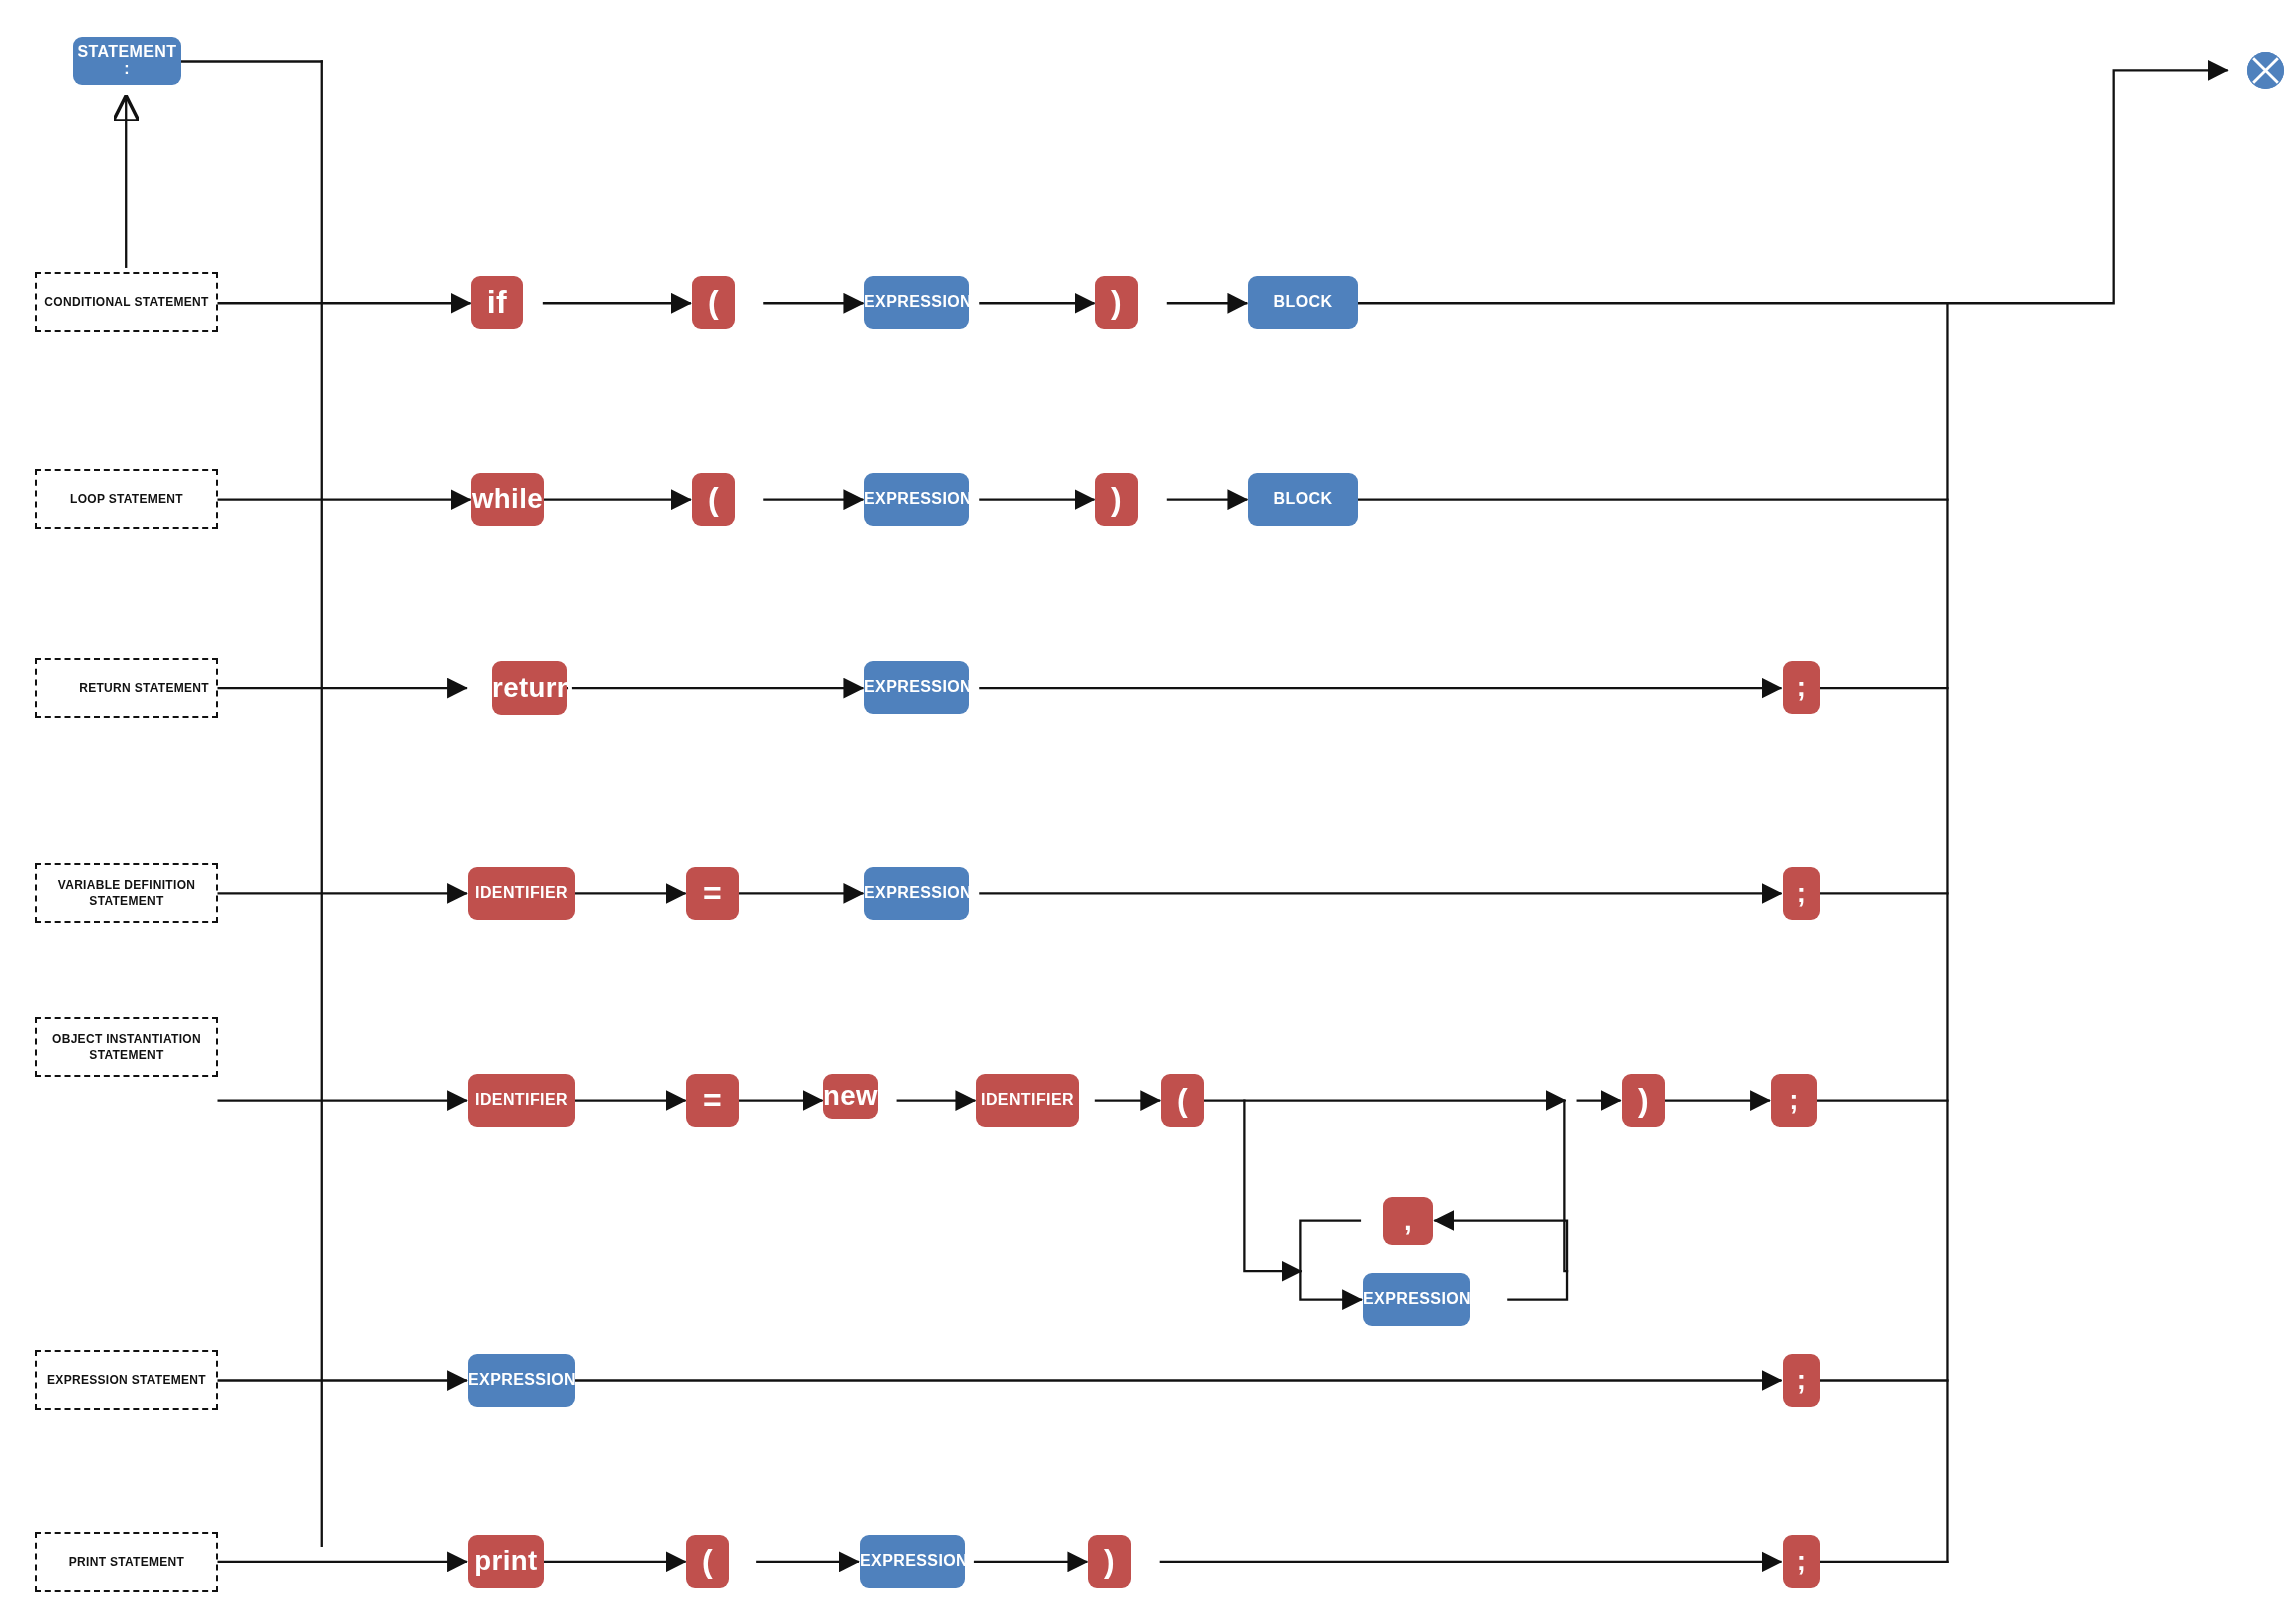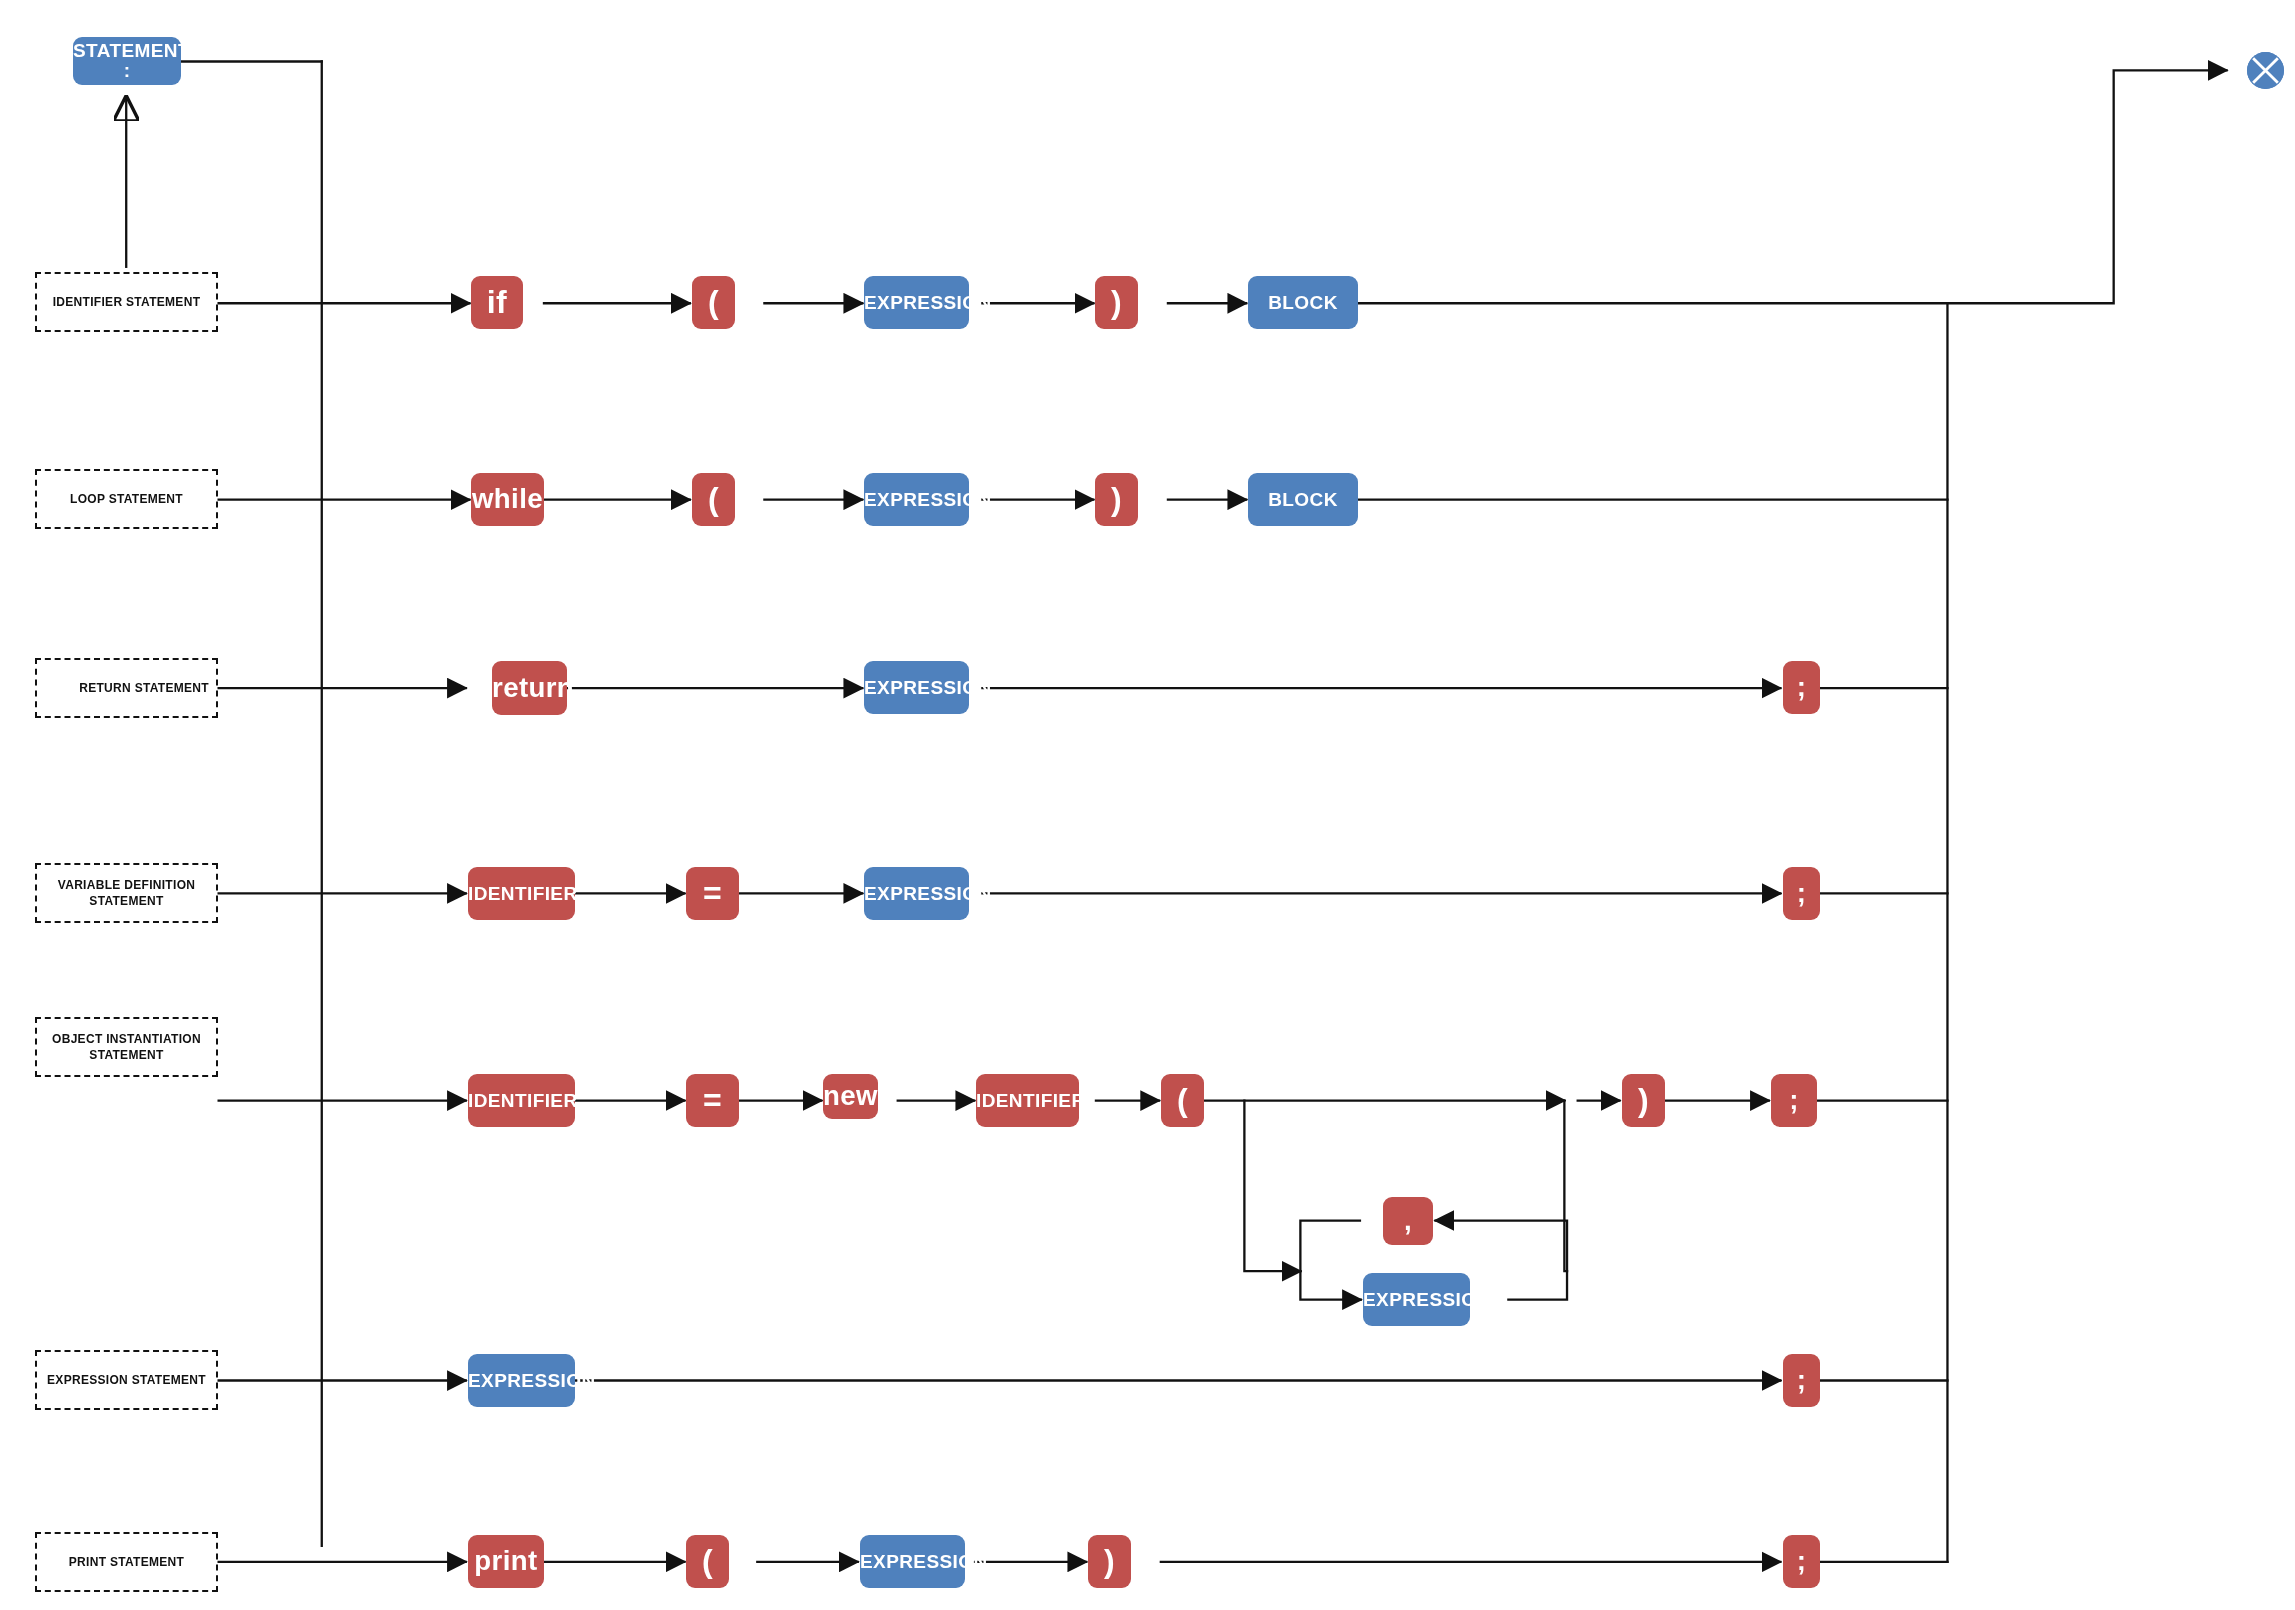--- a/index.html
+++ b/index.html
@@ -16,21 +16,21 @@
     border-radius:9px;
     box-sizing:border-box;
     line-height:1.05;
     letter-spacing:0.4px;
   }
   .node.term{background:#c0504d;}
   .node.nonterm{background:#4f81bd;}
   .node .lbl{display:block;width:100%;padding:0 3.6px;}
 
   
-  .sz-small{font-size:19px;font-weight:bold;}
+  .sz-small{font-size:16px;font-weight:bold;}
   .sz-big{font-size:27.6px;font-weight:bold;}
   .sz-huge{font-size:32px;font-weight:bold;}
 
   .group{
     position:absolute;
     border:2.2px dashed #111111;
     box-sizing:border-box;
     display:flex;align-items:center;justify-content:center;
     background:transparent;
   }
@@ -129,21 +129,21 @@
 
       <path d="M 2191 341 L 2191 1757"></path>
     </g>
   </svg>
 
   <div class="node nonterm sz-small" style="left:73px;top:37px;width:108px;height:48px;">
     <span class="lbl">STATEMENT :</span>
   </div>
 
   <div class="group" style="left:35px;top:272px;width:183px;height:60px;">
-    <span class="glbl">IDENTIFIER STATEMENT</span>
+    <span class="glbl">CONDITIONAL STATEMENT</span>
   </div>
 
   <div class="group" style="left:35px;top:469px;width:183px;height:60px;">
     <span class="glbl">LOOP STATEMENT</span>
   </div>
 
   <div class="group" style="left:35px;top:658px;width:183px;height:60px;justify-content:flex-end;">
     <span class="glbl">RETURN STATEMENT</span>
   </div>
 

